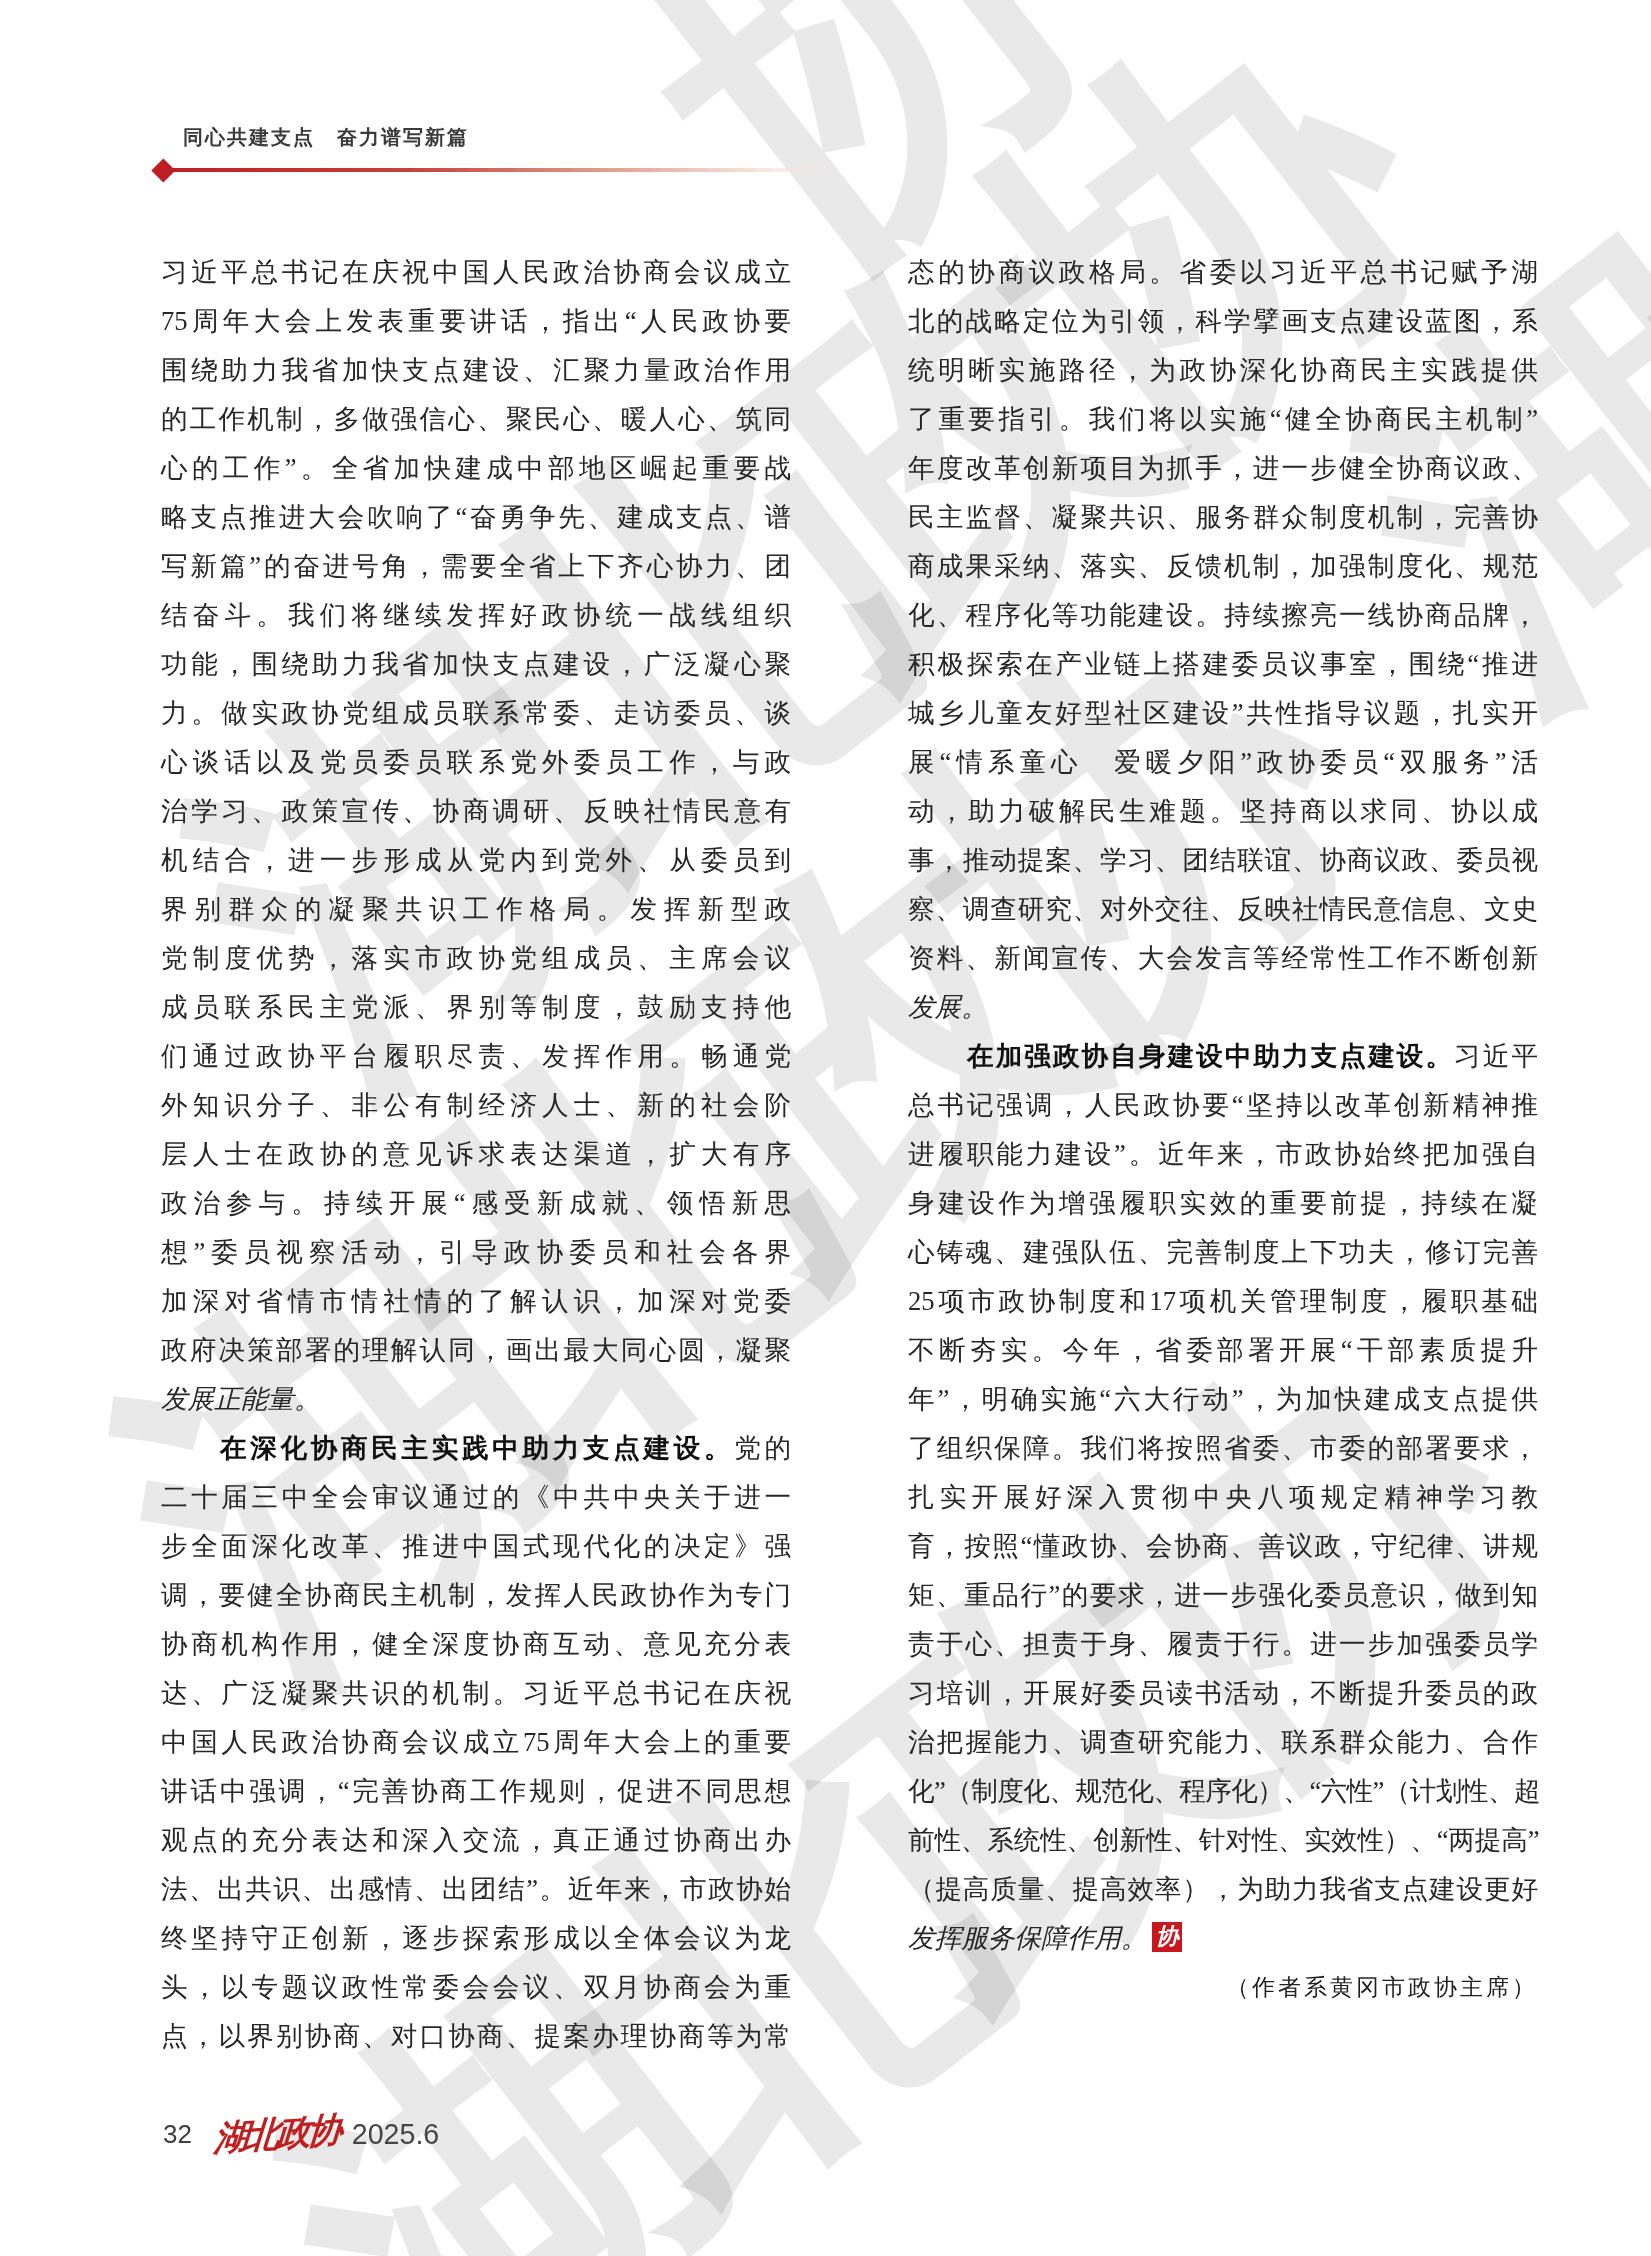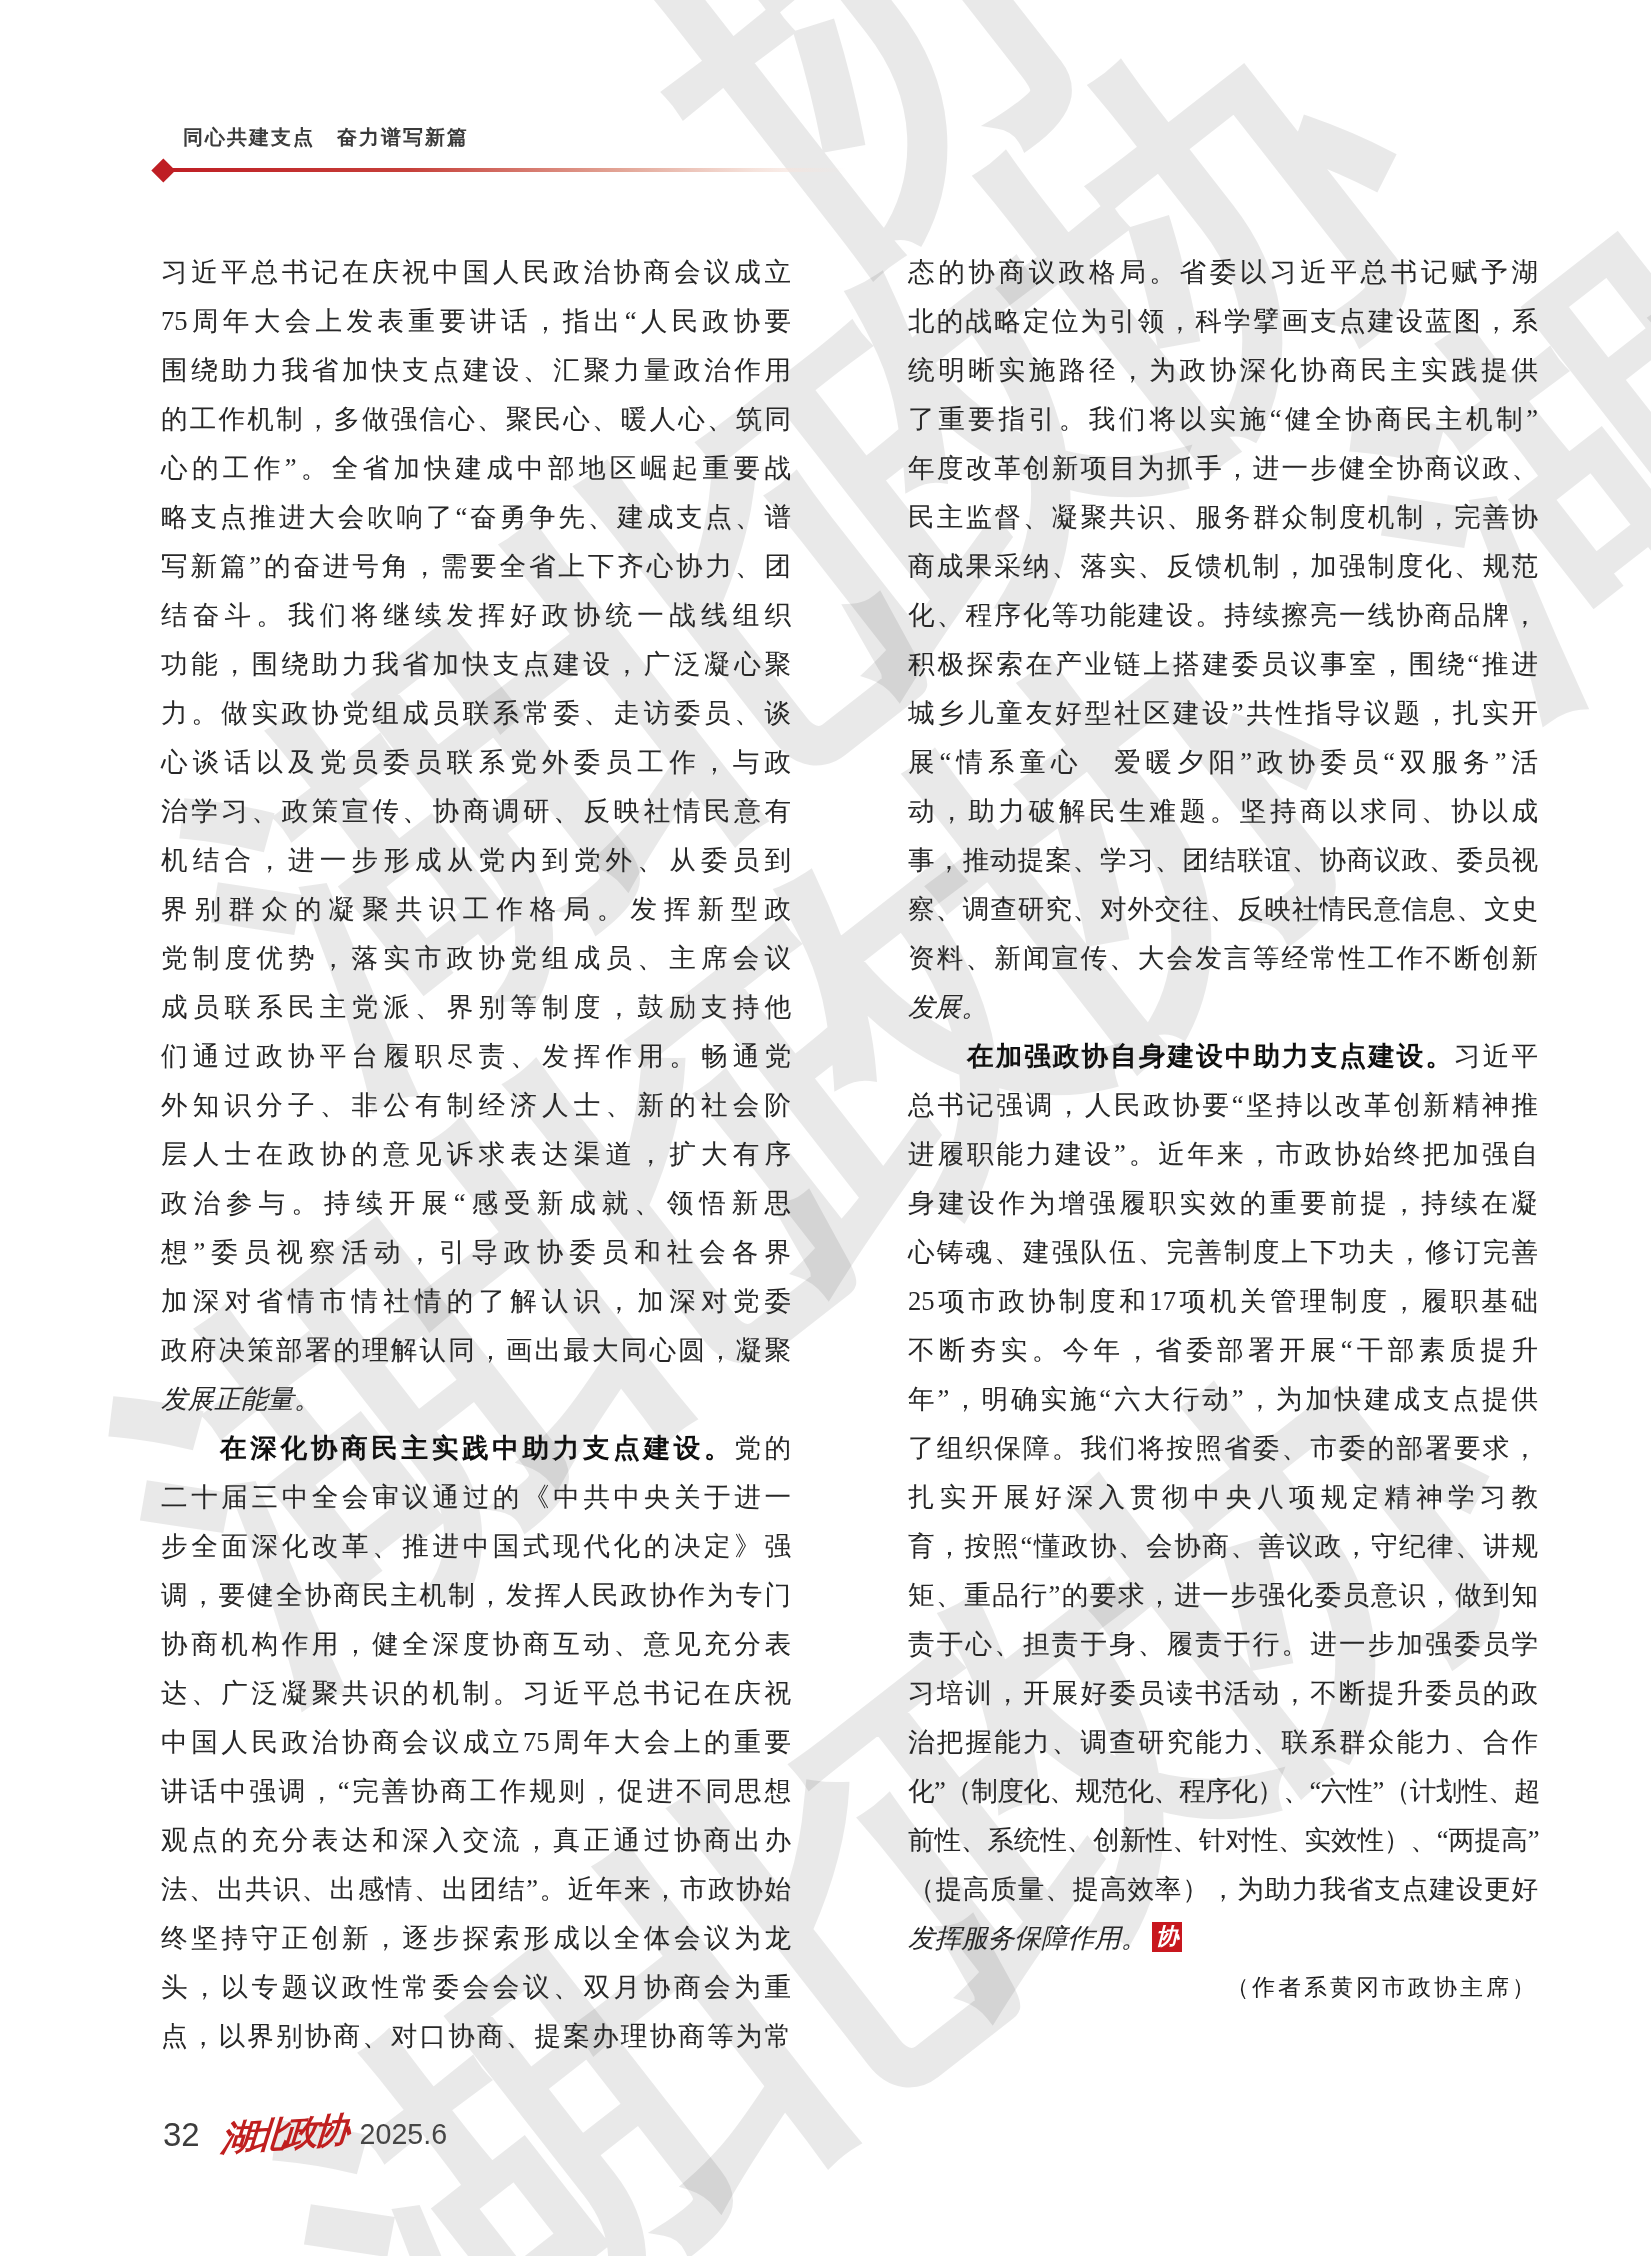--- a/index.html
+++ b/index.html
@@ -58,21 +58,21 @@
     font-weight:700;font-size:22.7px;margin-left:4.9px;vertical-align:3px;
     text-align-last:center;
   }
   
   #footer{
     position:absolute;left:163px;top:2110px;z-index:2;height:49px;
     display:flex;align-items:center;
   }
   .pg{
     font-family:"Liberation Sans","DejaVu Sans",sans-serif;
-    font-size:33px;color:#3d3d3d;letter-spacing:0;
+    font-size:26px;color:#3d3d3d;letter-spacing:0;
   }
   .logo{
     display:inline-block;margin-left:21.7px;
     font-family:"Liberation Serif","DejaVu Serif",serif;
     font-weight:700;font-style:italic;font-size:35px;color:#c01f1f;
     letter-spacing:-3.9px;transform:rotate(-4deg) skewX(-8deg);white-space:nowrap;
   }
   .issue{
     margin-left:13.8px;
     font-family:Liberation Sans, sans-serif;

